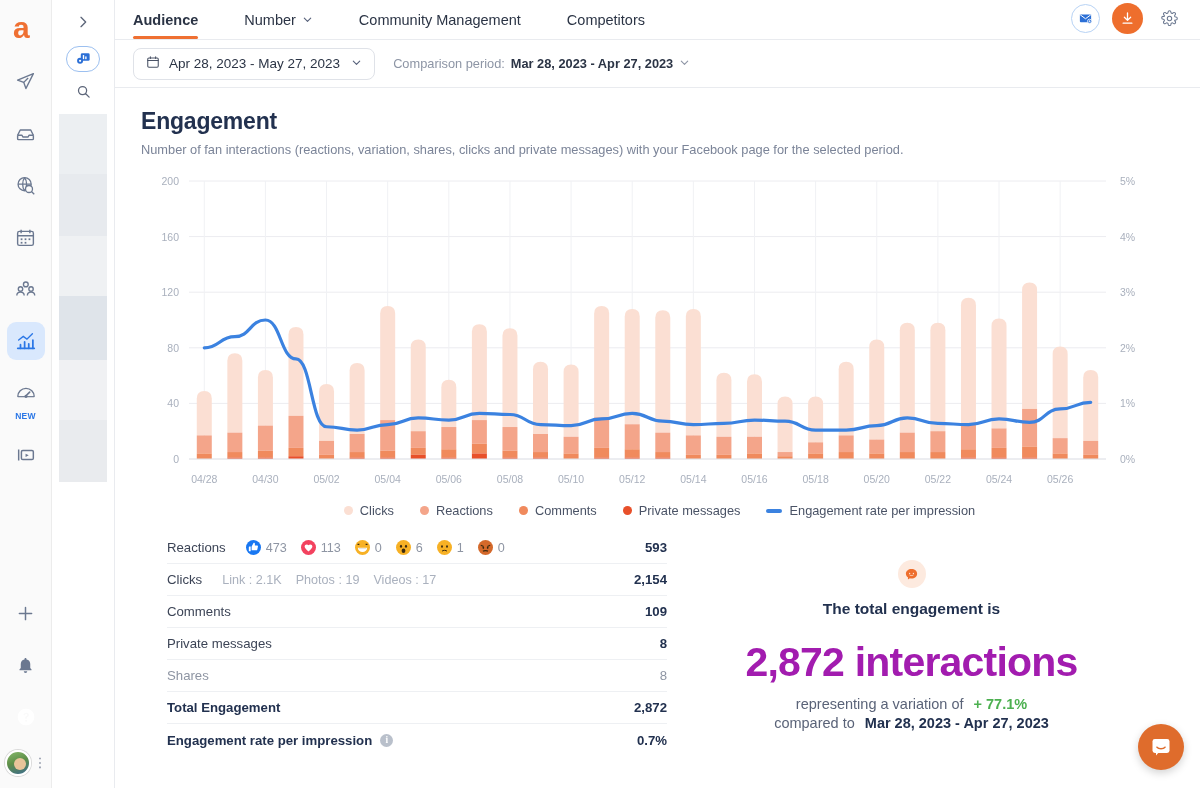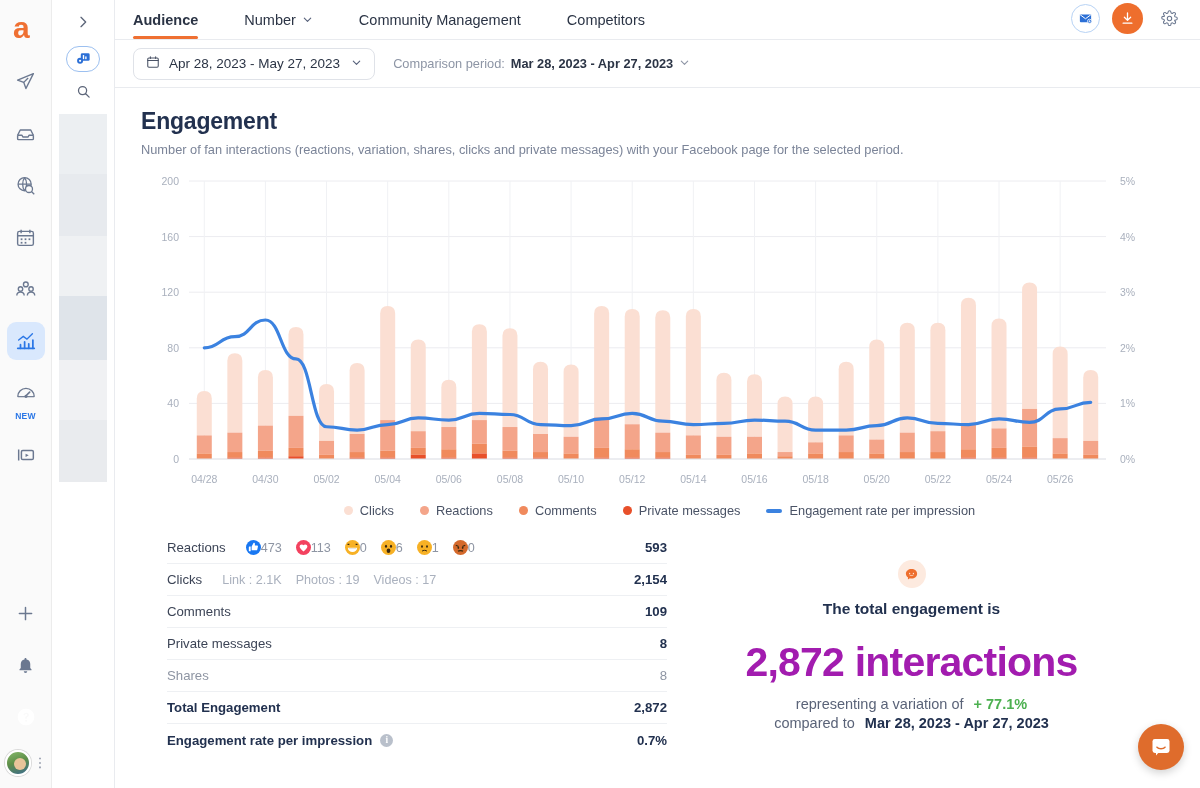--- a/index.html
+++ b/index.html
@@ -134,21 +134,21 @@
   
   .lower { display: flex; padding: 14px 22px 0 26px; }
   .table { width: 500px; flex: 0 0 500px; }
   .trow {
     display: flex; align-items: center; height: 32px;
     border-bottom: 1px solid #eef0f3; font-size: 13.2px; color: #3c4456;
   }
   .trow:last-child { border-bottom: none; }
   .trow .lbl { flex: 0 0 auto; }
   .trow .mid { display: flex; align-items: center; gap: 14px; margin-left: 20px; font-size: 12.6px; color: #aab1be; }
-  .trow .mid .rx { display:flex; align-items:center; color:#8e95a3; }
+  .trow .mid .rx { display:flex; align-items:center; gap:5px; color:#8e95a3; }
   .trow .val { margin-left: auto; font-weight: 600; color: #22314f; font-size: 13.2px; }
   .trow.total .lbl, .trow.total .val { font-weight: 700; color: #22314f; }
   .trow.rate .lbl, .trow.rate .val { font-weight: 700; color: #22314f; }
   .trow.shares .lbl, .trow.shares .val { color:#8e95a3; font-weight:400; }
   .emoji { width: 15px; height: 15px; border-radius: 50%; display:inline-block; position: relative; flex:0 0 15px; }
   .info-i {
     width: 13px; height: 13px; border-radius: 50%; background: #b9c0cb; color:#fff;
     font-size: 9.5px; font-weight: 700; display:inline-flex; align-items:center; justify-content:center;
     margin-left: 8px; font-family: "Liberation Serif", serif;
   }

